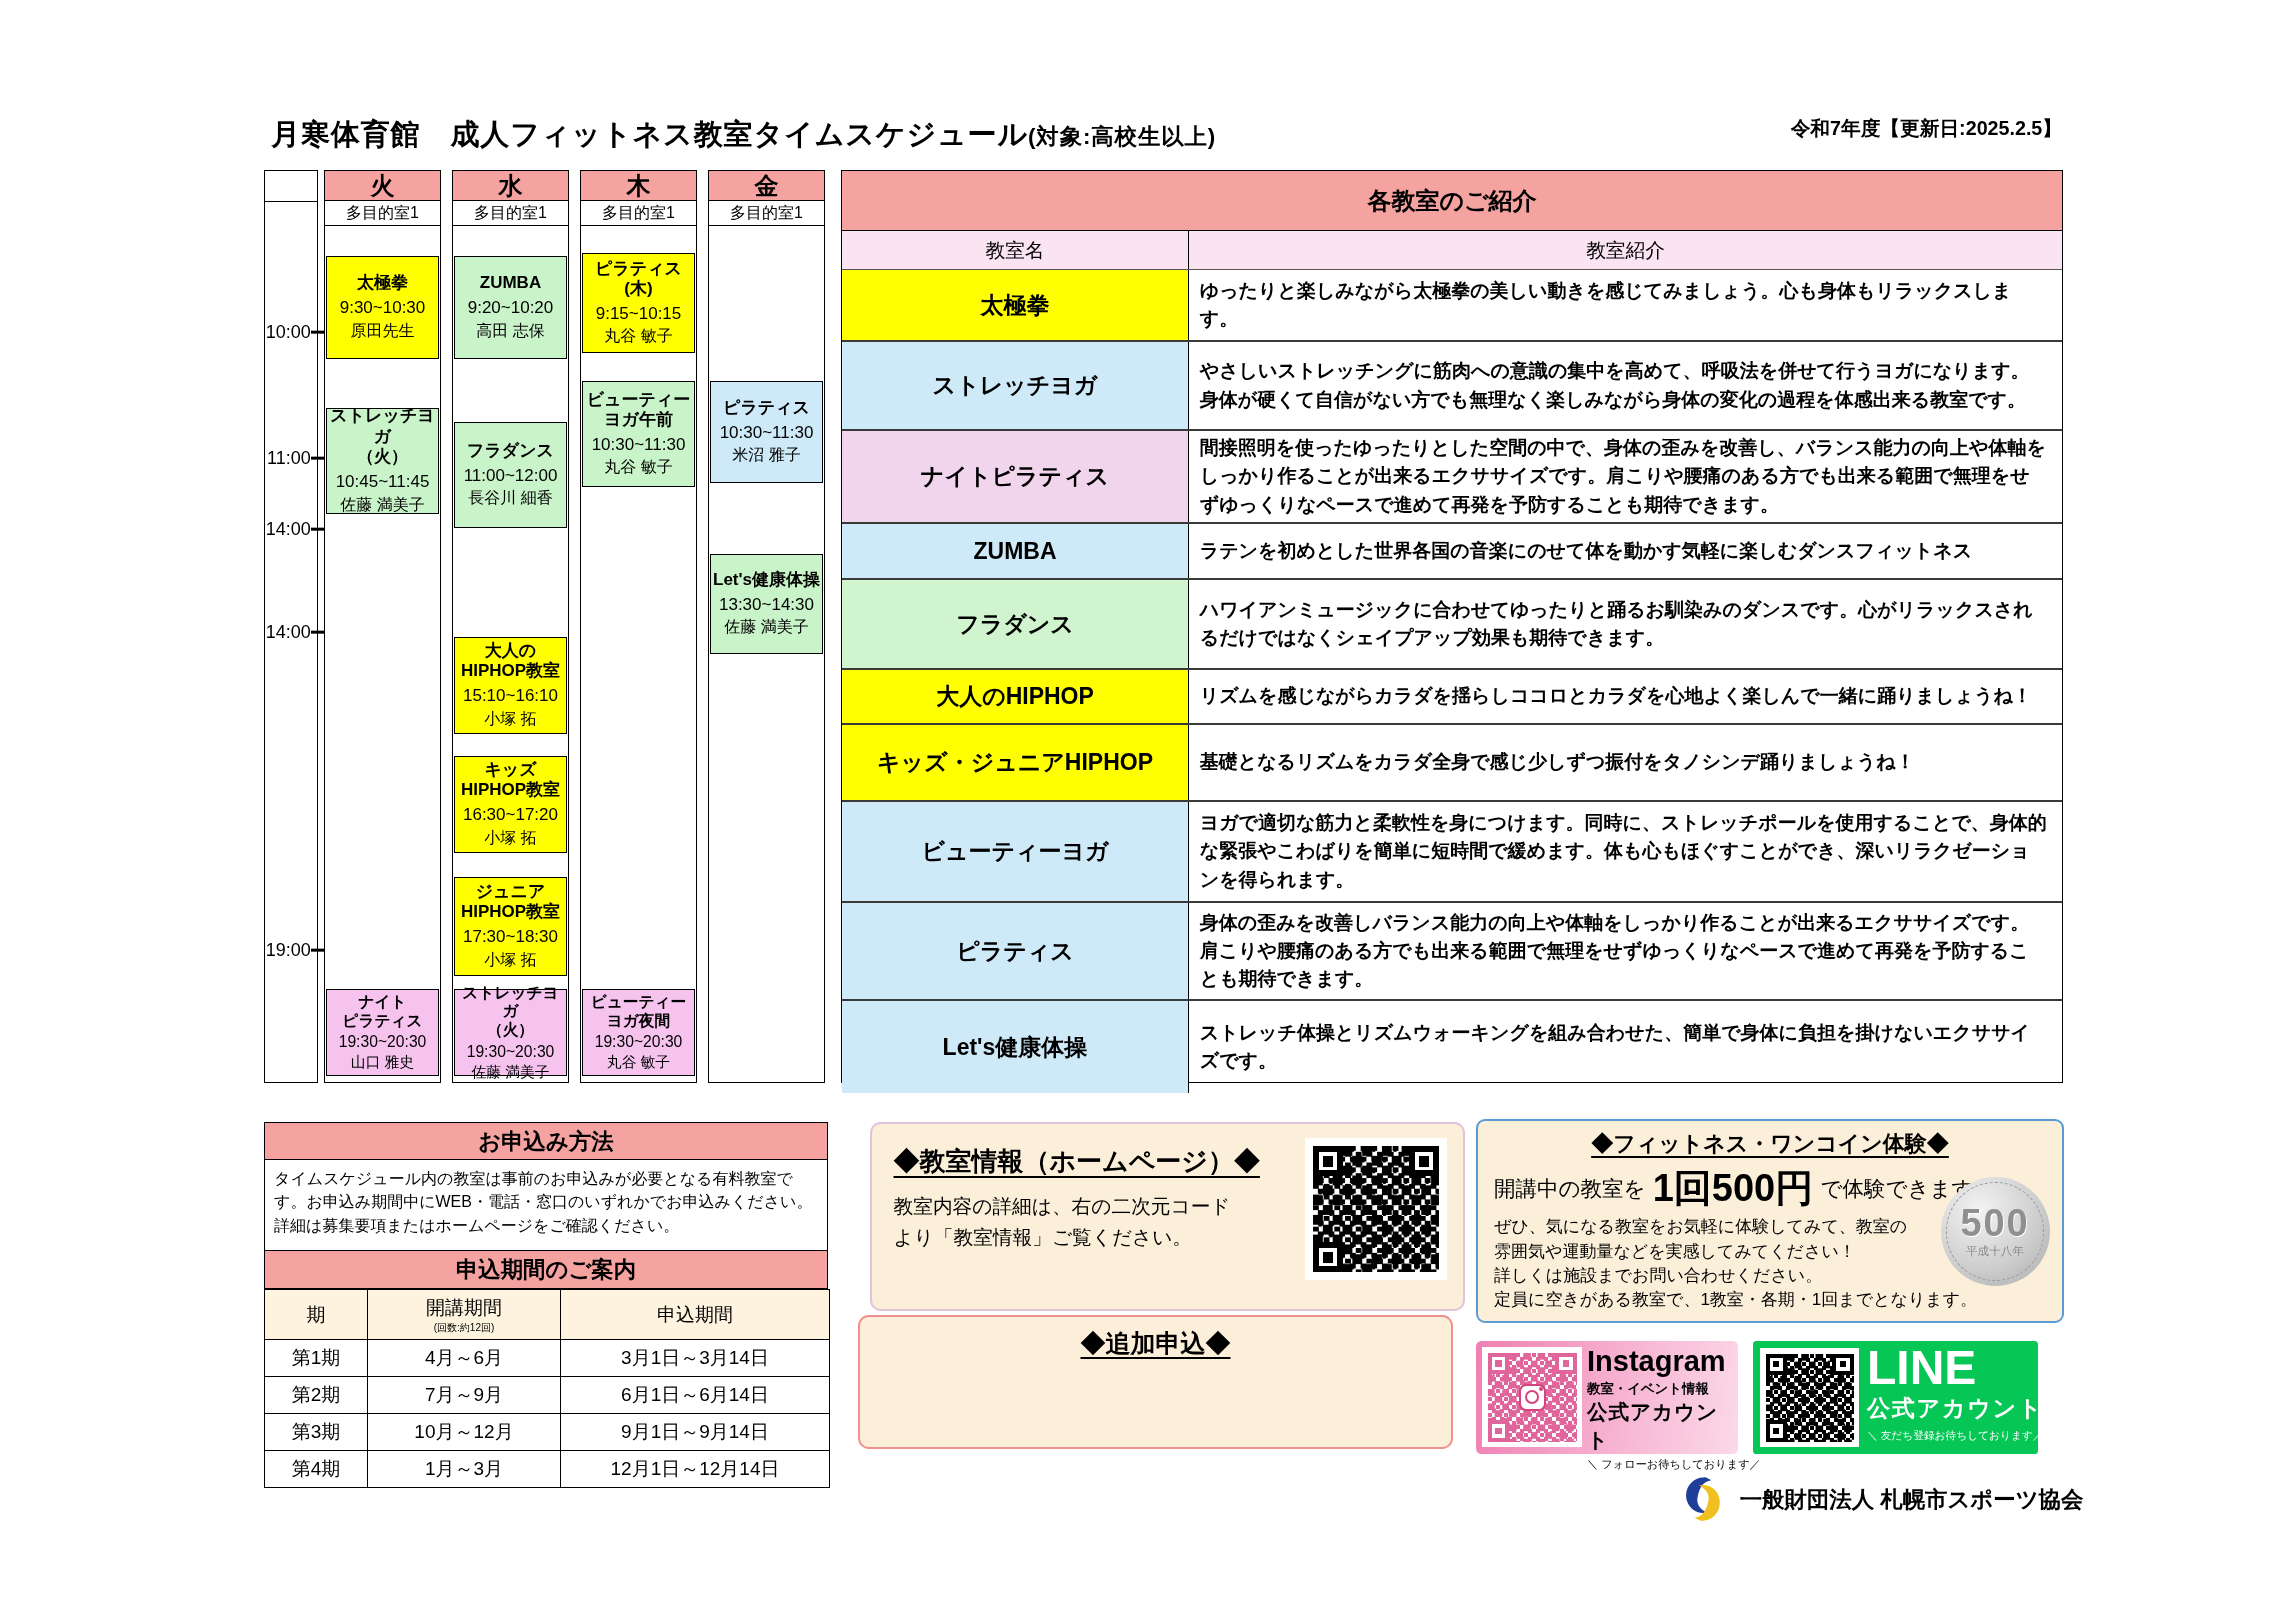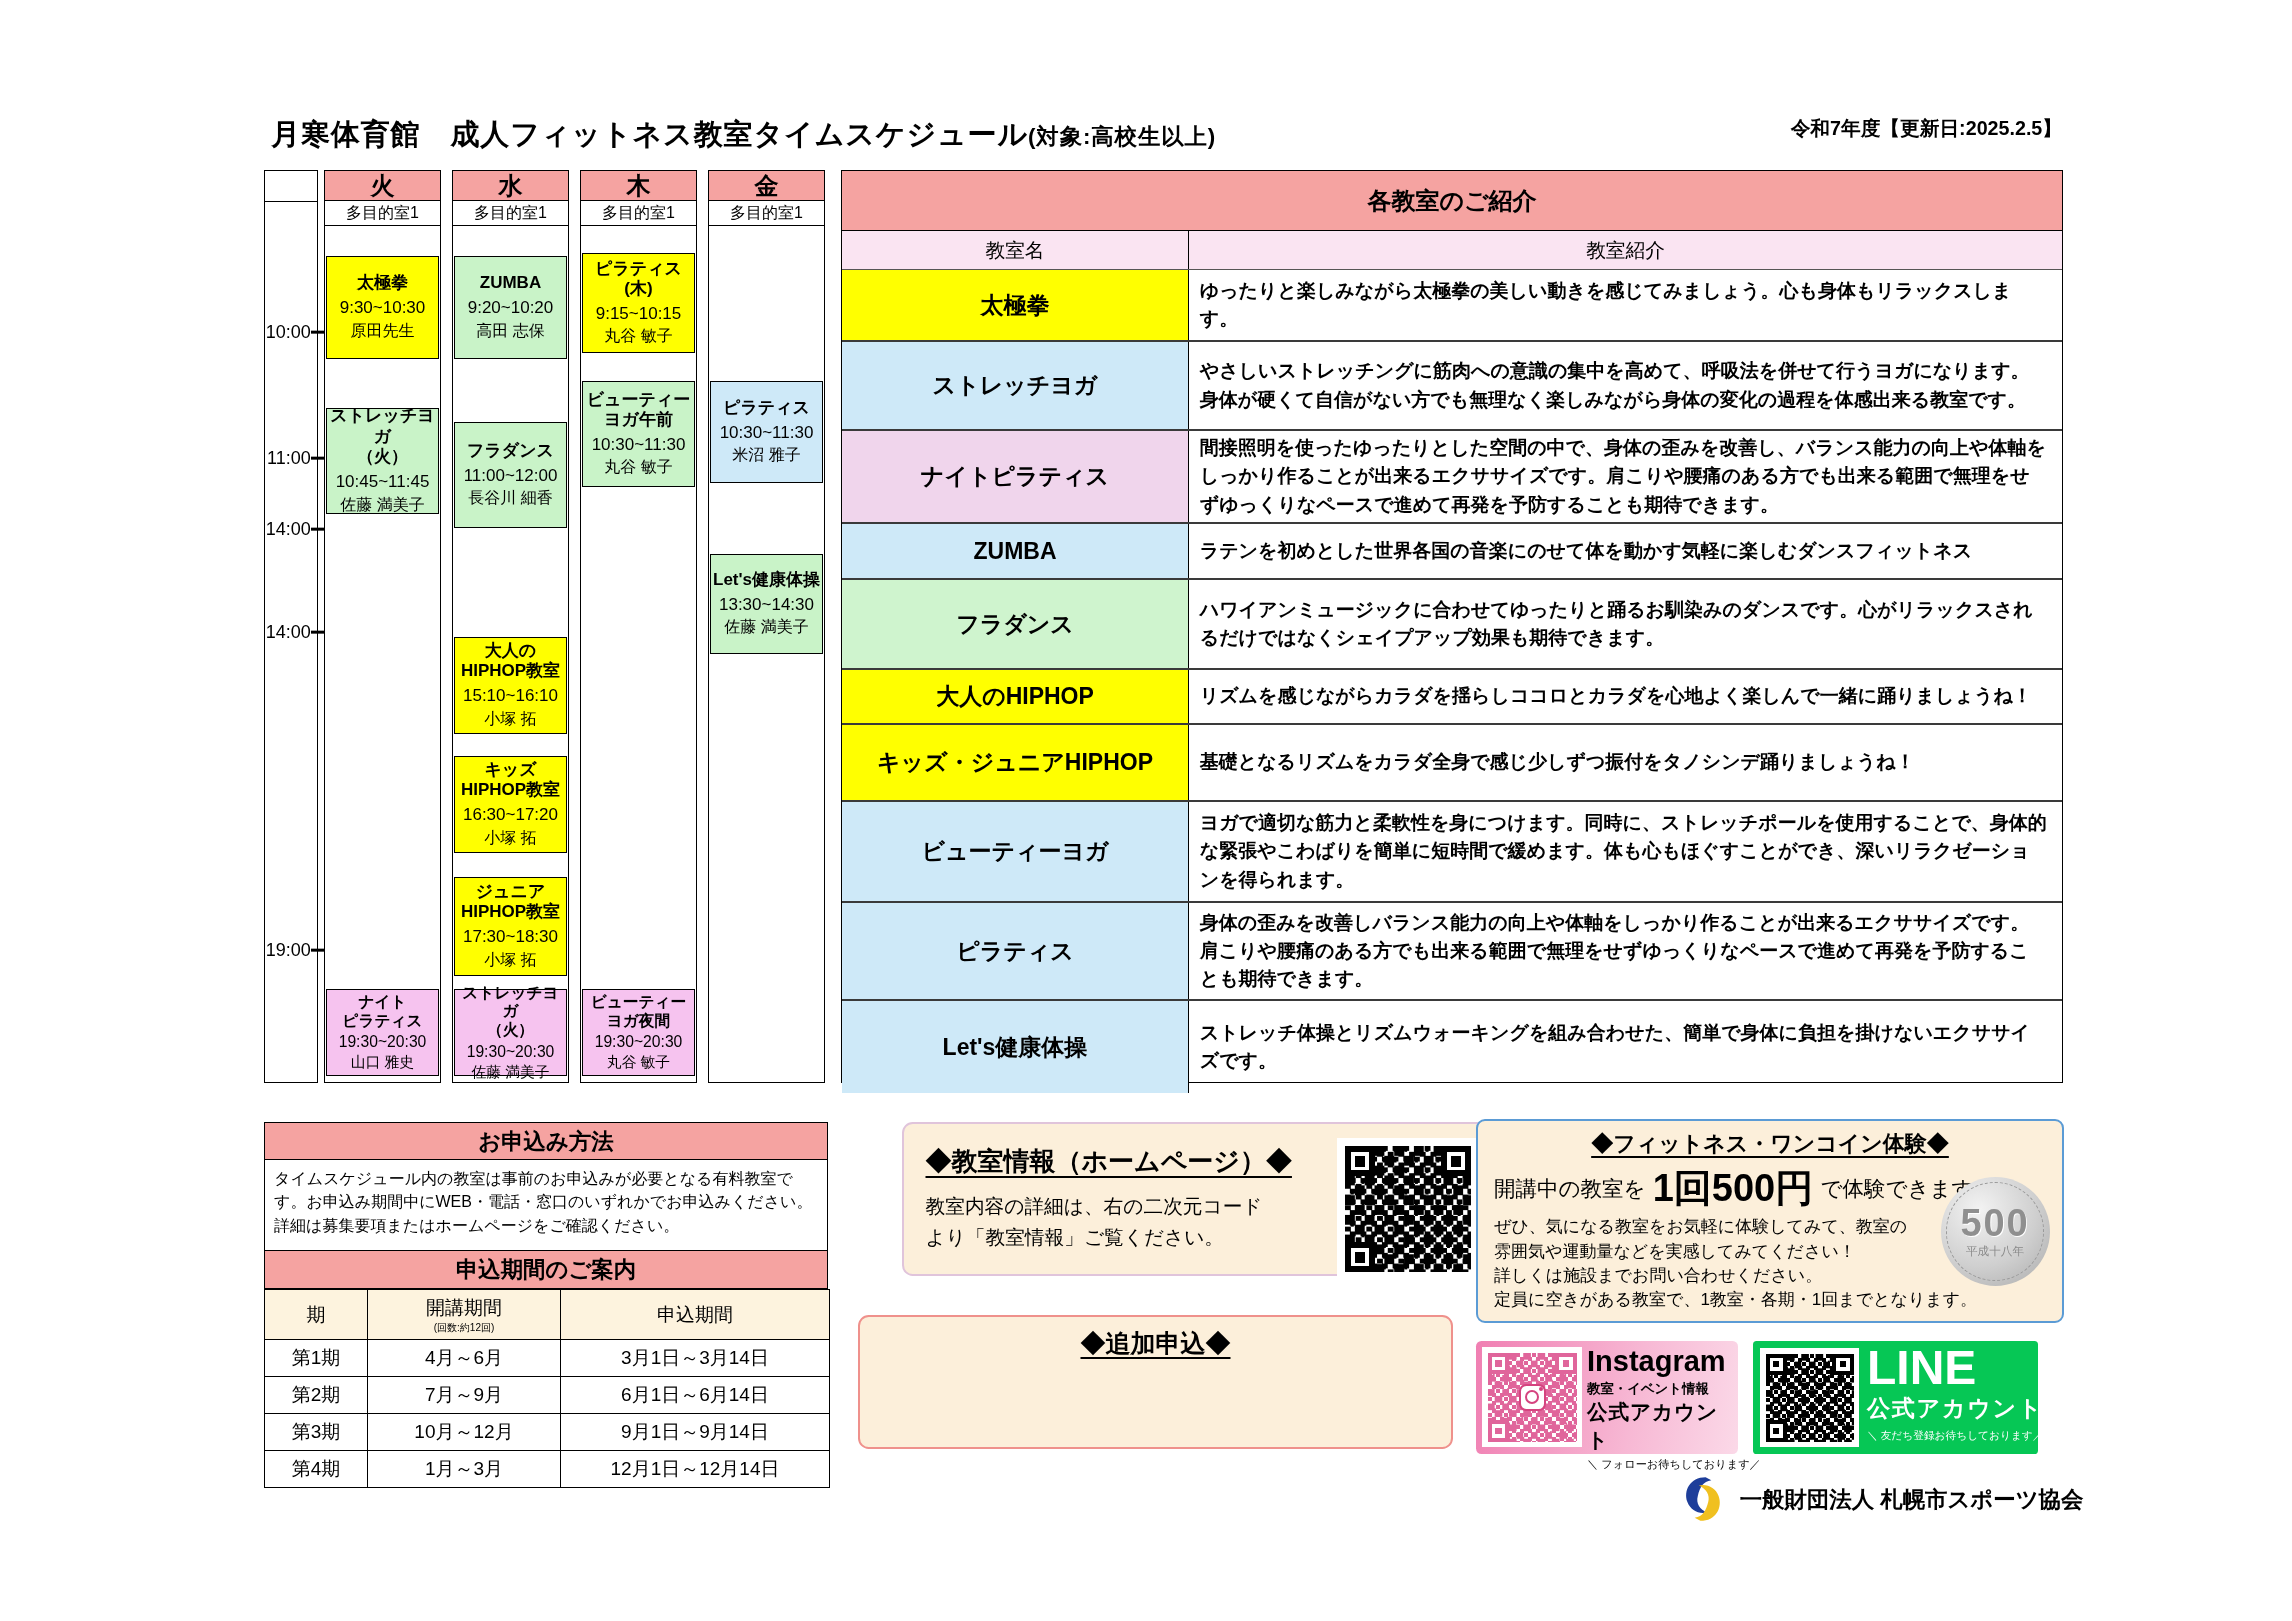--- a/index.html
+++ b/index.html
@@ -49,21 +49,21 @@
               font-size:16px;line-height:1.45;white-space:pre-line;}
   .bar.second{border-top:none;}
   table.periods{width:100%;border-collapse:collapse;table-layout:fixed;}
   table.periods th,table.periods td{border:1.8px solid #000;text-align:center;font-weight:normal;}
   table.periods th{background:#FDF3DE;height:47px;font-size:19px;}
   table.periods td{height:34px;font-size:19px;background:#fff;}
   th .thsub{display:block;font-size:10px;}
   col.c1{width:103px;} col.c2{width:193px;} col.c3{width:269px;}
   
   .pbox{position:absolute;box-sizing:border-box;background:#FCEFDA;border-radius:10.7px;}
-  .hp-box{left:902px;top:1122px;width:595px;height:154px;border:2.7px solid #E0C4DB;}
+  .hp-box{left:870px;top:1122px;width:595px;height:189px;border:2.7px solid #E0C4DB;}
   .hp-title{margin:19.7px 0 12.5px 21.5px;font-size:26px;font-weight:bold;text-decoration:underline;text-underline-offset:6.3px;}
   .hp-body{margin-left:21.5px;font-size:19.7px;line-height:1.55;white-space:pre-line;}
   .add-box{left:858px;top:1315px;width:595px;height:134px;border:2.7px solid #EF918C;}
   .add-title{text-align:center;margin-top:9.9px;font-size:25px;font-weight:bold;}
   .add-title span{text-decoration:underline;text-underline-offset:5.4px;}
   .add-body{margin:7.2px 12.5px 0 12.5px;font-size:17px;letter-spacing:-0.3px;line-height:1.35;white-space:pre-line;}
   .coin-box{left:1476px;top:1119px;width:588px;height:204px;border:2.7px solid #5B9BD5;border-radius:9px;}
   .coin-title{text-align:center;margin-top:8px;font-size:22px;font-weight:bold;}
   .coin-title span{text-decoration:underline;text-underline-offset:5.4px;}
   .coin-row{display:flex;align-items:center;margin:3.6px 0 0 16px;gap:7.2px;}

